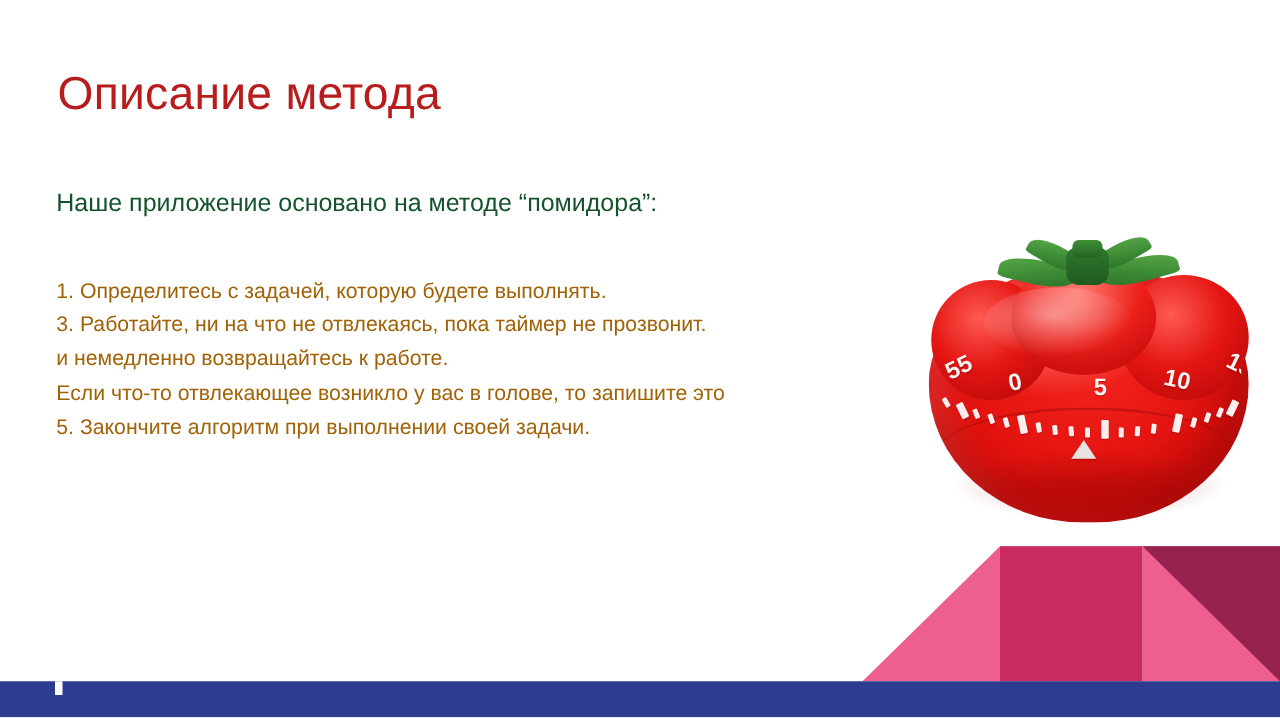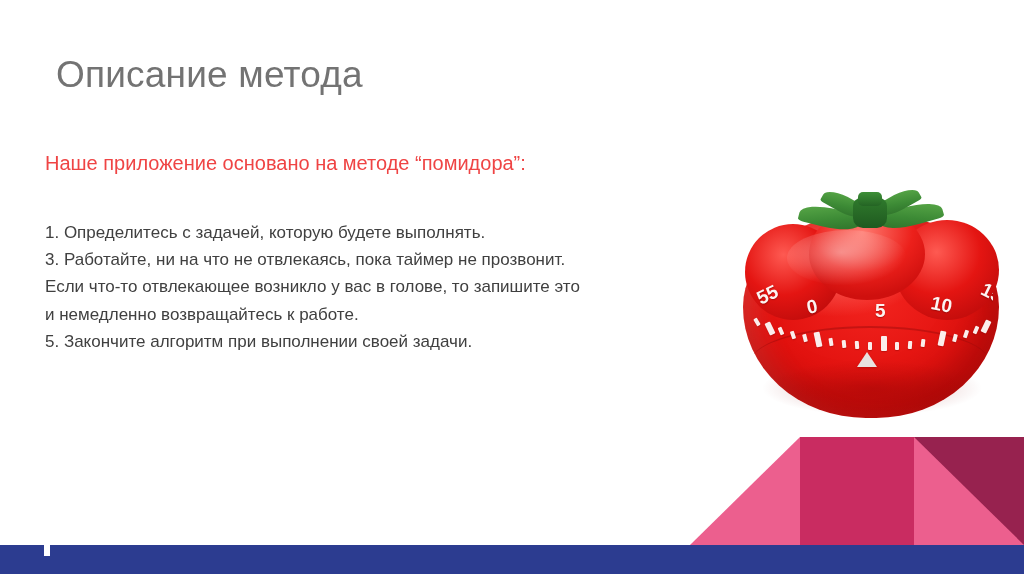--- a/index.html
+++ b/index.html
@@ -14,51 +14,51 @@
     position: relative;
     width: 1024px;
     height: 574px;
     background: #ffffff;
     overflow: hidden;
   }
 
   
   .slide-title {
     position: absolute;
-    left: 56px;
+    left: 46px;
     top: 53px;
     font-size: 37px;
     line-height: 44px;
-    color: #737373;
+    color: #b91c1c;
     letter-spacing: 0.2px;
     white-space: nowrap;
   }
 
   
   .intro {
     position: absolute;
     left: 45px;
     top: 150px;
     font-size: 20px;
     line-height: 26px;
-    color: #ef4444;
+    color: #14532d;
     white-space: nowrap;
   }
 
   
   .body-block {
     position: absolute;
     left: 45px;
     top: 219px;
     width: 650px;
   }
   .body-line {
     font-size: 17px;
     line-height: 27.2px;
-    color: #404040;
+    color: #a16207;
     white-space: nowrap;
   }
 
   
   .tomato-wrap {
     position: absolute;
     left: 735px;
     top: 190px;
     width: 272px;
     height: 232px;
@@ -198,22 +198,22 @@
 
 <div class="slide">
 
   <div class="slide-title">Описание метода</div>
 
   <div class="intro">Наше приложение основано на методе “помидора”:</div>
 
   <div class="body-block">
     <div class="body-line">1. Определитесь с задачей, которую будете выполнять.</div>
     <div class="body-line">3. Работайте, ни на что не отвлекаясь, пока таймер не прозвонит.</div>
+    <div class="body-line">и немедленно возвращайтесь к работе.</div>
     <div class="body-line">Если что-то отвлекающее возникло у вас в голове, то запишите это</div>
-    <div class="body-line">и немедленно возвращайтесь к работе.</div>
     <div class="body-line">5. Закончите алгоритм при выполнении своей задачи.</div>
   </div>
 
   <div class="tomato-wrap">
     <div class="tomato-stage">
 
       <div class="tomato-body"></div>
       <div class="lobe lobe-l"></div>
       <div class="lobe lobe-r"></div>
       <div class="lobe lobe-c"></div>

